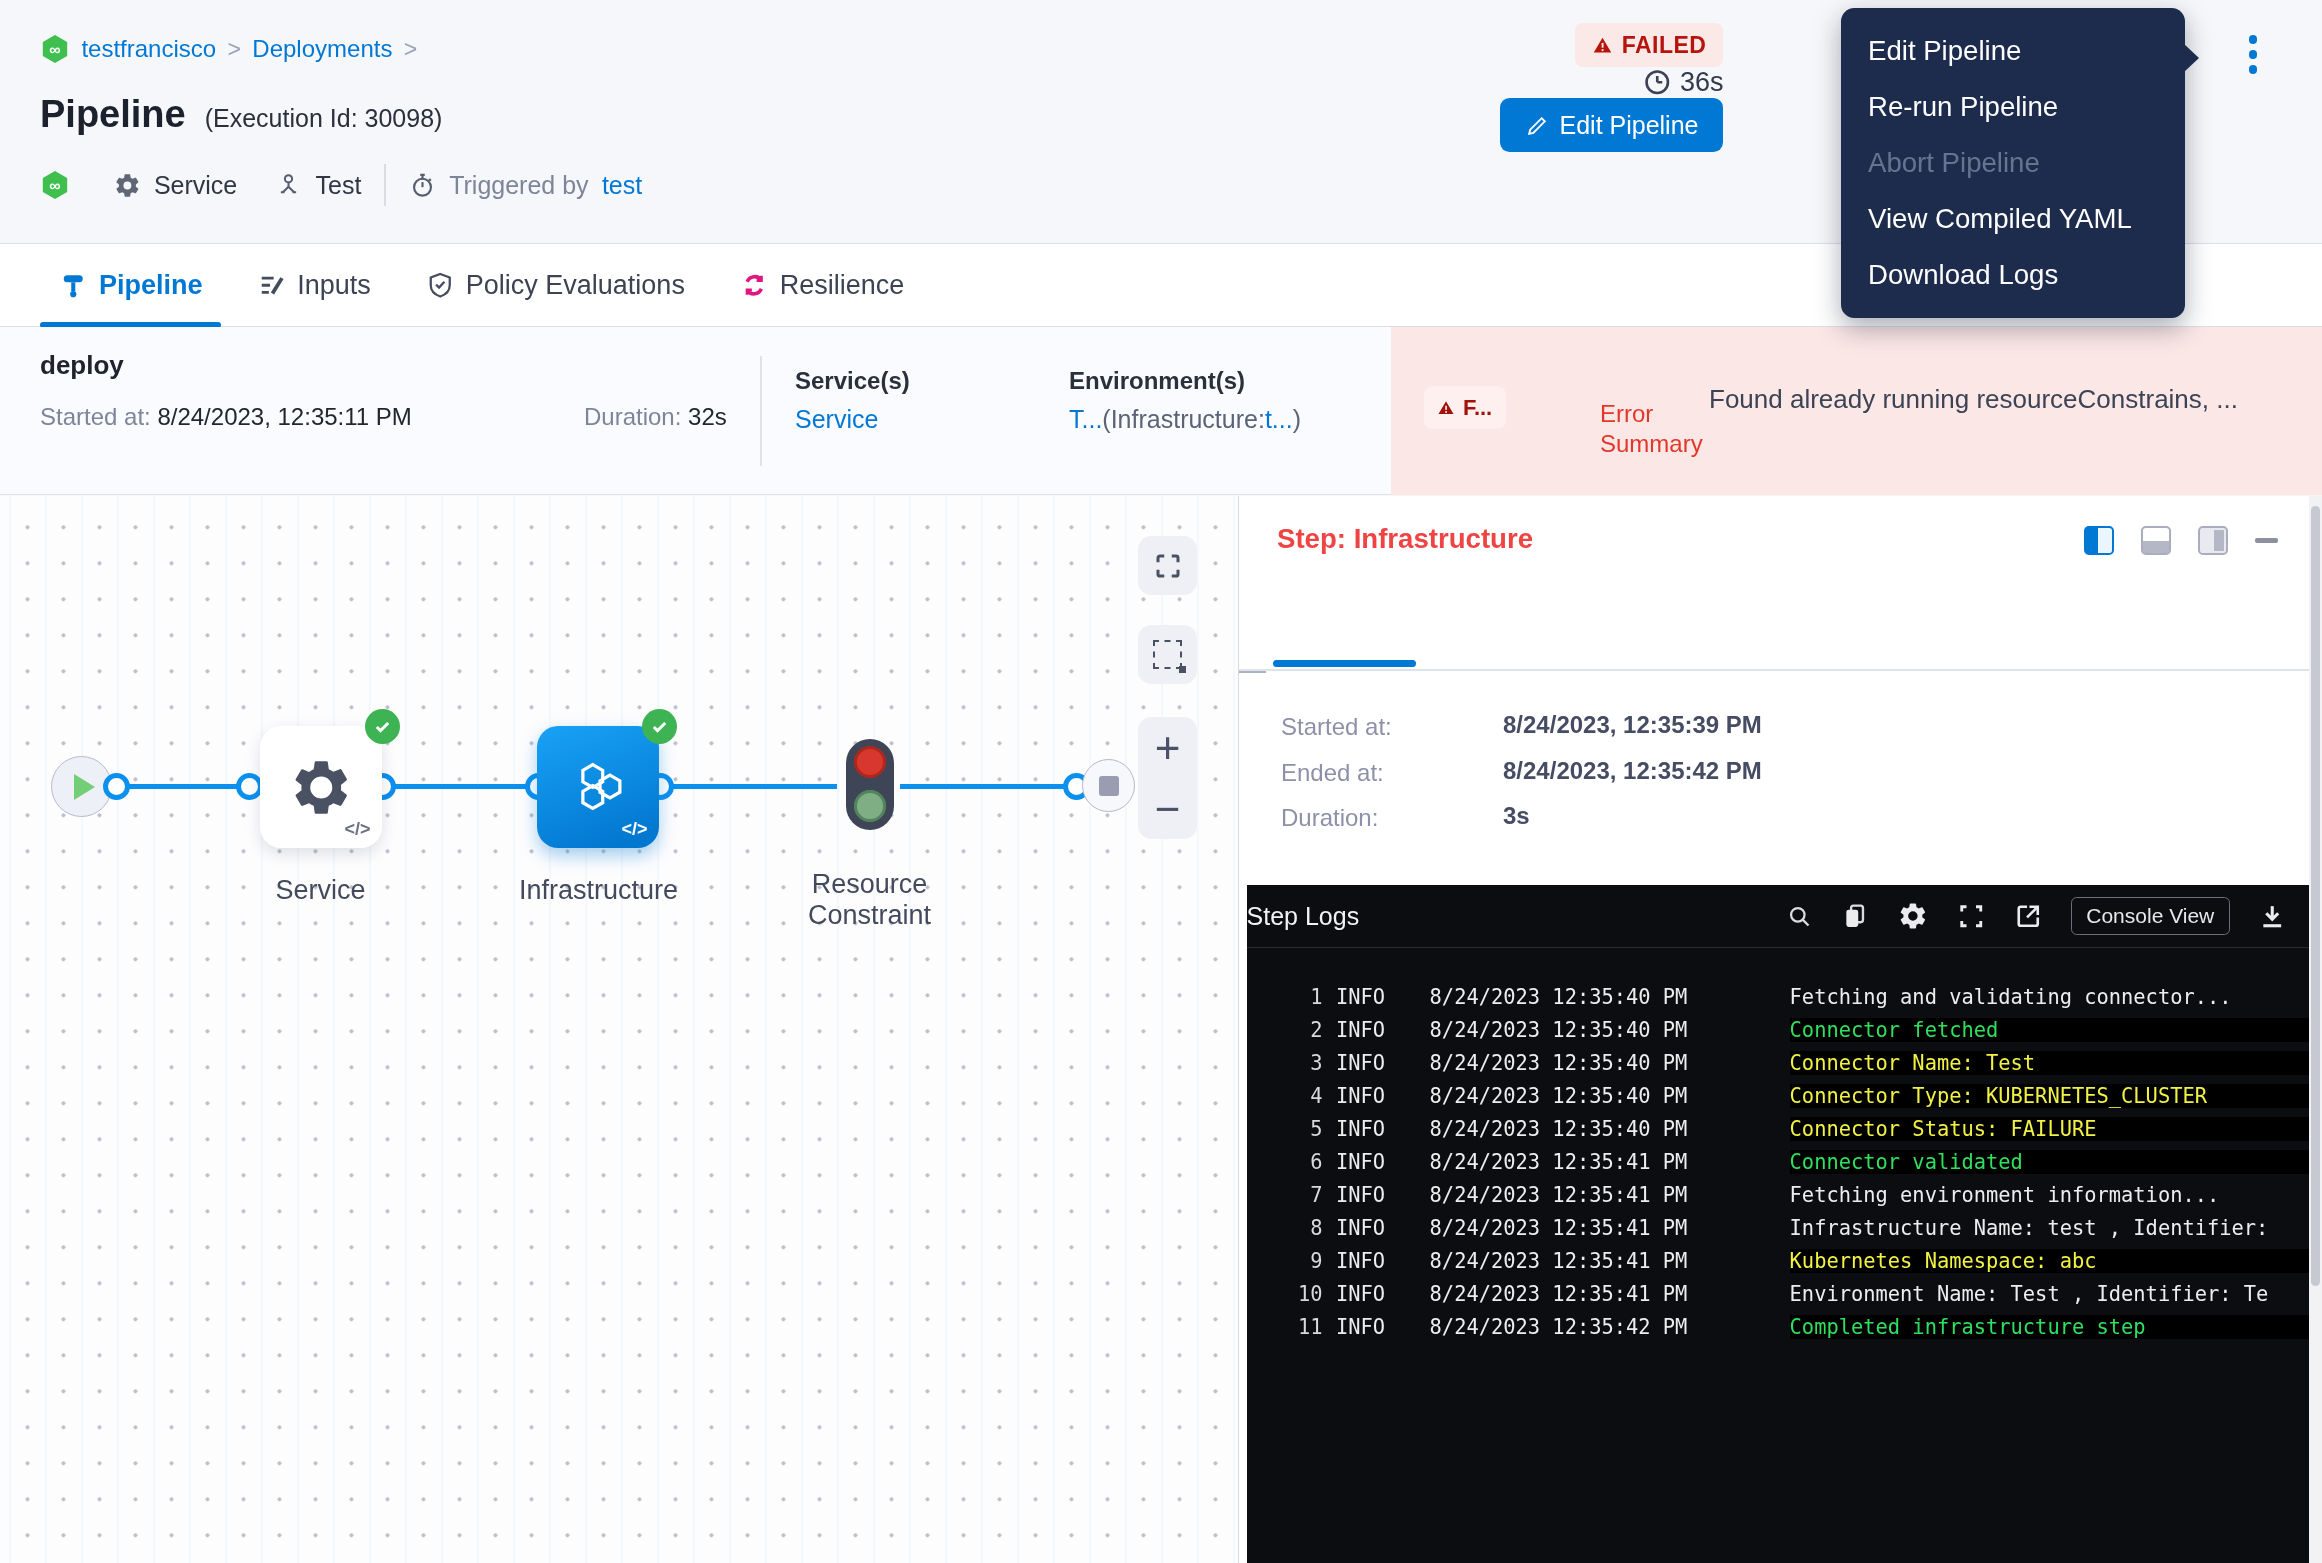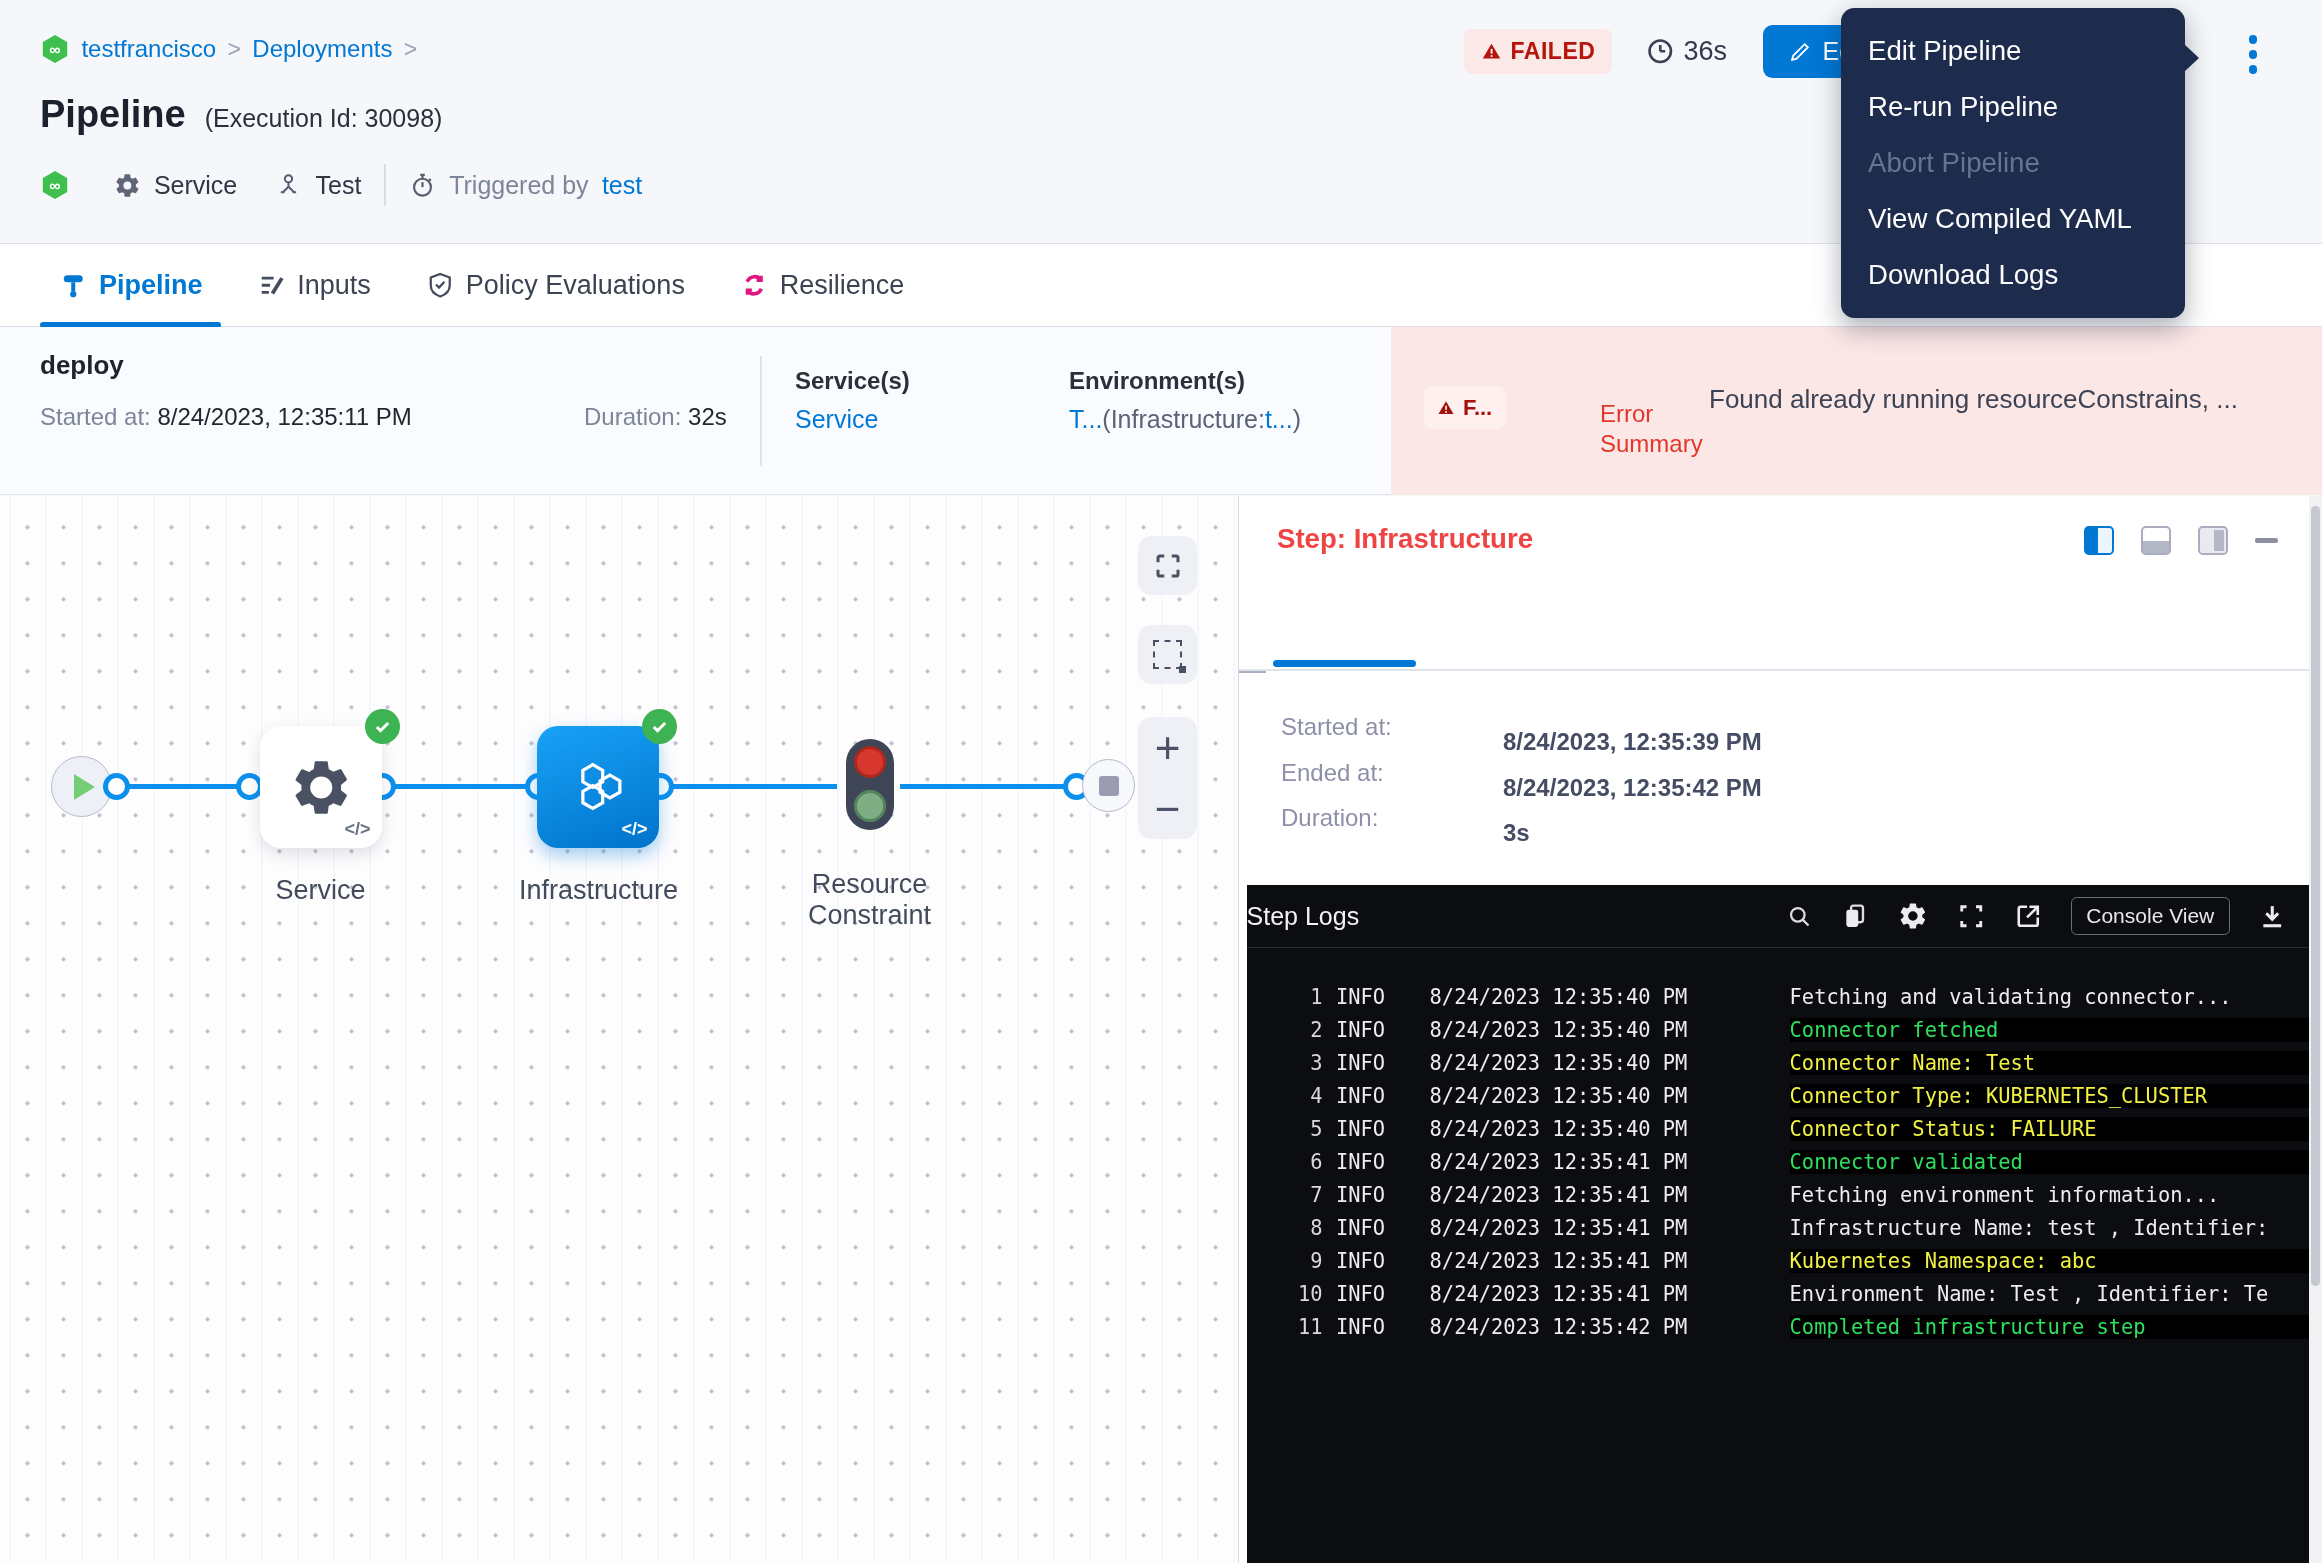--- a/index.html
+++ b/index.html
@@ -13,21 +13,21 @@
   .crumb-link { color:#0278d5; font-size:24px; cursor:pointer; }
   .crumb-sep { color:#9aa1b5; font-size:23px; }
   .title-row { position:absolute; left:40px; top:93px; display:flex; align-items:baseline; gap:19px; }
   .page-title { font-size:38px; font-weight:bold; color:#1b212d; }
   .exec-id { font-size:25px; color:#2a303c; }
   .meta-row { position:absolute; left:40px; top:162px; height:46px; display:flex; align-items:center; gap:13.3px; font-size:25px; color:#2f3644; }
   .meta-divider { width:1.9px; height:42px; background:#d9dbe5; margin:0 9.5px; }
   .muted { color:#7d8598; }
   .link-blue { color:#0278d5; }
 
-  .status-cluster { position:absolute; left:1464px; top:23px; height:57px; display:flex; align-items:center; }
+  .status-cluster { position:absolute; left:1464px; top:23px; height:57px; display:flex; align-items:flex-end;flex-direction:column; }
   .failed-badge { display:flex; align-items:center; gap:8.6px; background:#fbe9e7; border-radius:7.6px; padding:8.6px 17px; }
   .failed-badge span { color:#b6150b; font-weight:bold; font-size:23px; letter-spacing:0.5px; }
   .elapsed { display:flex; align-items:center; gap:8.6px; margin-left:34px; font-size:27px; color:#333a4c; }
   .edit-btn { display:flex; align-items:center; gap:9.5px; margin-left:36px; background:#0278d5; color:#fff; font-size:25px; border:none; border-radius:9.5px; padding:12.4px 25px; cursor:pointer; white-space:nowrap; }
   .kebab { position:absolute; left:2233px; top:27px; width:40px; height:55px; display:flex; flex-direction:column; align-items:center; justify-content:center; gap:6.7px; cursor:pointer; }
   .kebab i { width:8.6px; height:8.6px; border-radius:50%; background:#0278d5; }
 
   
   .menu { position:absolute; left:1841px; top:7.6px; width:344px; background:#1d2c4c; border-radius:13.3px; padding:15px 0; z-index:50; box-shadow:0 9.5px 27px rgba(10,20,40,.35); }
   .menu::after { content:""; position:absolute; right:-14.3px; top:36px; border-top:14.3px solid transparent; border-bottom:14.3px solid transparent; border-left:15px solid #1d2c4c; }
@@ -104,21 +104,21 @@
   .li-bottom i { position:absolute; left:0; right:0; bottom:0; height:45%; background:#b3b7c6; }
   .li-right { border:2.4px solid #a9adbd; background:#e9eaf0; }
   .li-right i { position:absolute; right:1.9px; top:1.9px; bottom:1.9px; width:40%; background:#b3b7c6; }
   .li-min { width:23px; height:4.8px; background:#8c90a0; border-radius:1.9px; cursor:pointer; }
   .ptabs { position:absolute; left:42px; top:112px; display:flex; gap:88px; }
   .ptab { display:flex; align-items:center; gap:11.4px; font-size:26px; color:#3a4150; cursor:pointer; }
   .ptab.active { font-weight:bold; color:#14181f; }
   .ptab-underline { position:absolute; left:34px; top:164px; width:143px; height:6.7px; background:#0278d5; border-radius:3.8px; }
   .ptab-border { position:absolute; left:0; top:173px; width:100%; height:1.9px; background:#e1e3eb; }
   .field-label { position:absolute; left:42px; font-size:24px; color:#8d90a8; }
-  .field-value { position:absolute; left:264px; font-size:24px; font-weight:bold; color:#454c63;margin-top:17px; }
+  .field-value { position:absolute; left:264px; font-size:24px; font-weight:bold; color:#454c63; }
 
   
   .logs { position:absolute; left:7.6px; top:389px; width:1063px; height:679px; background:#0c0d11; overflow:hidden; }
   .logs-header { height:63px; display:flex; align-items:center; border-bottom:1.9px solid #2a2b31; }
   .logs-title { font-size:25px; color:#f2f2f4; flex:0 0 auto; }
   .logs-icons { margin-left:auto; margin-right:23px; display:flex; align-items:center; gap:28.5px; }
   .logs-icons svg { cursor:pointer; }
   .console-btn { border:1.9px solid #6b6f78; border-radius:5.7px; color:#e8e8ea; font-size:21px; padding:5.7px 14.3px; cursor:pointer; white-space:nowrap; }
   .logs-body { padding-top:32px; }
   .log-row { display:flex; height:33px; align-items:center; font-family:"DejaVu Sans Mono",monospace; font-size:20.4px; color:#ededee; white-space:nowrap; overflow:hidden; }

